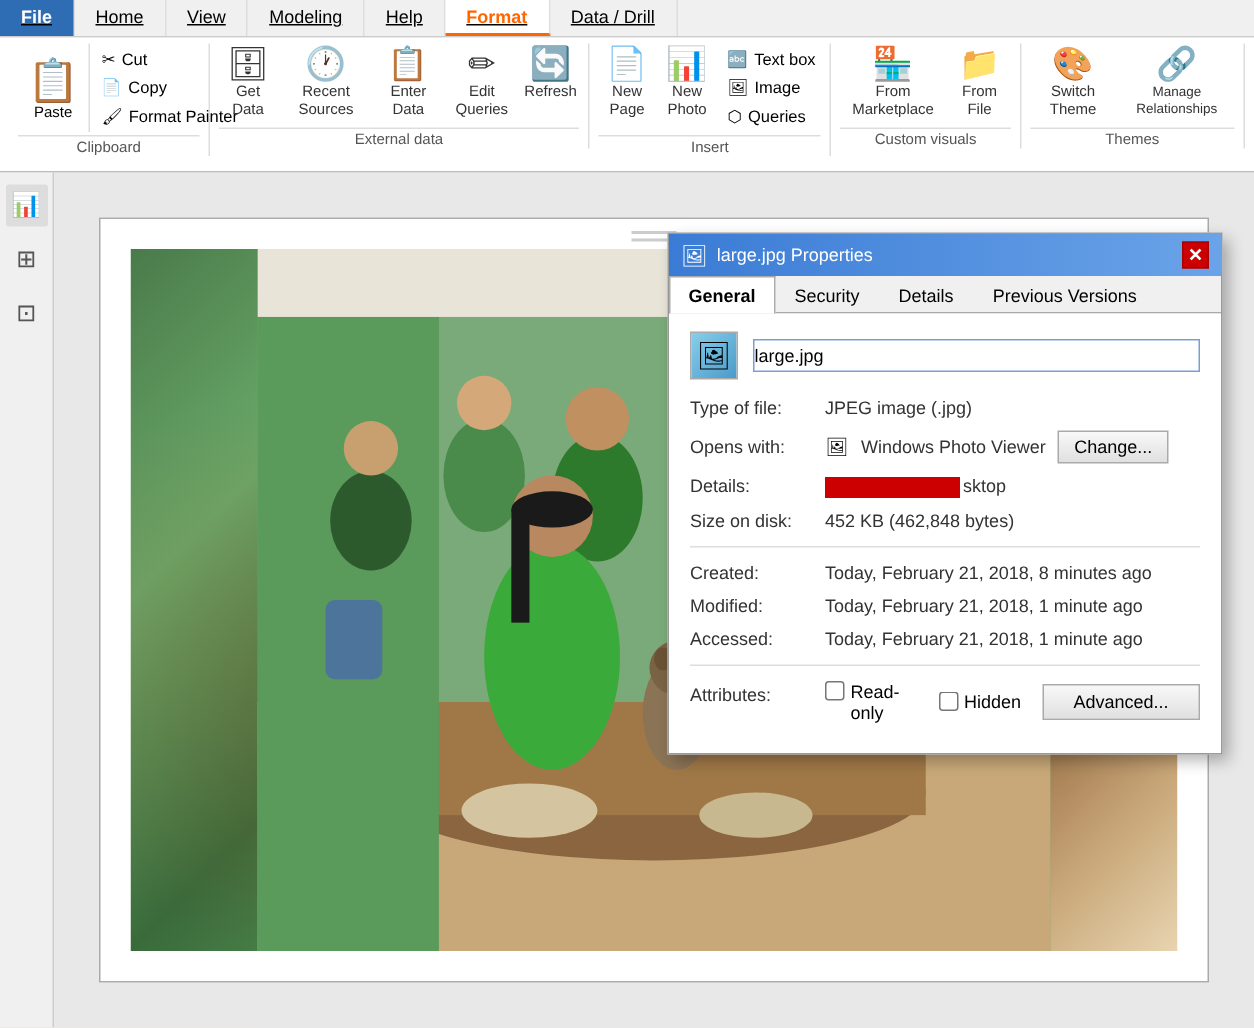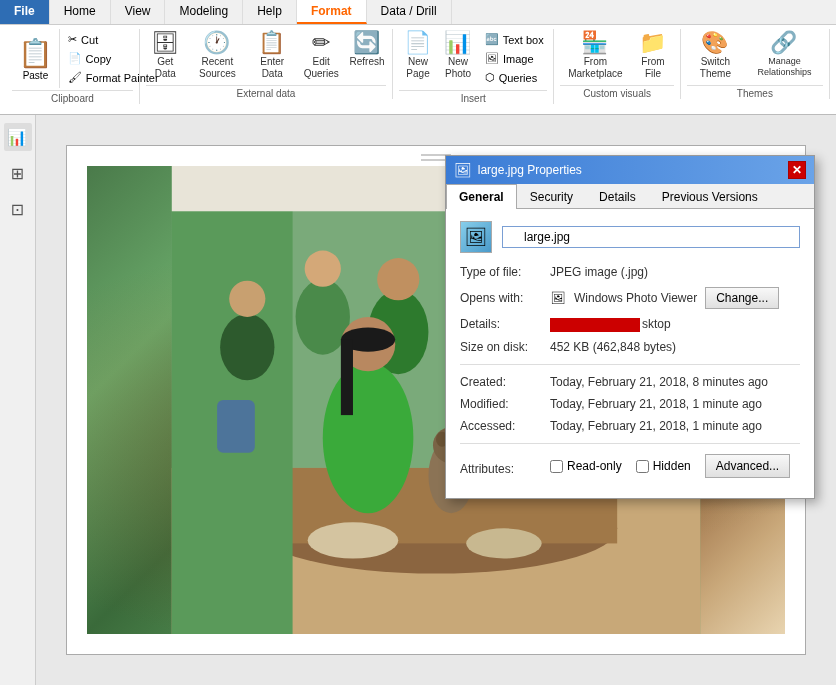--- a/index.html
+++ b/index.html
@@ -1,19 +1,19 @@
 <!DOCTYPE html>
 <html><head>
   <meta charset="utf-8">
   <style>
     * { box-sizing: border-box; margin: 0; padding: 0; }
     body { font-family: 'Segoe UI', Tahoma, sans-serif; font-size: 12px; background: #d4d0c8; width: 836px; height: 685px; overflow: hidden; }
 
     
-    .ribbon-tabs { display: flex; background: #f0f0f0; border-bottom: 1px solid #ccc; }
+    .ribbon-tabs { display: flex; background: #f0f0f0; border-bottom: 1px solid #ccc; text-decoration: underline; }
     .ribbon-tab { padding: 4px 14px; font-size: 12px; cursor: pointer; border-right: 1px solid #ddd; }
     .ribbon-tab.active { background: white; border-bottom: 2px solid #ff6600; font-weight: bold; color: #ff6600; }
     .ribbon-tab:first-child { background: #2e6db4; color: white; font-weight: bold; padding: 4px 14px; }
 
     
     .ribbon-bar { background: white; border-bottom: 1px solid #bbb; padding: 4px 6px; display: flex; align-items: flex-start; gap: 0; min-height: 90px; }
     .ribbon-group { display: flex; flex-direction: column; align-items: stretch; border-right: 1px solid #ddd; padding: 0 6px; min-width: 50px; }
     .ribbon-group-items { display: flex; flex-direction: row; align-items: flex-start; gap: 2px; flex: 1; }
     .ribbon-group-label { font-size: 10px; color: #555; text-align: center; margin-top: 2px; padding-top: 2px; border-top: 1px solid #ddd; }
     .ribbon-btn { display: flex; flex-direction: column; align-items: center; justify-content: flex-start; padding: 3px 5px; cursor: pointer; border-radius: 2px; min-width: 38px; font-size: 10px; color: #333; text-align: center; gap: 2px; }
@@ -53,40 +53,40 @@
 
     
     .dialog-tabs { display: flex; background: #f0f0f0; border-bottom: 1px solid #aaa; }
     .dialog-tab { padding: 5px 12px; font-size: 12px; cursor: pointer; border: 1px solid transparent; border-bottom: none; margin-bottom: -1px; }
     .dialog-tab.active { background: white; border-color: #aaa; border-bottom-color: white; font-weight: bold; }
 
     
     .dialog-content { background: white; padding: 12px 14px; }
     .file-name-row { display: flex; align-items: center; gap: 10px; margin-bottom: 12px; }
     .file-icon { width: 32px; height: 32px; background: linear-gradient(135deg, #87ceeb, #4a9aca); display: flex; align-items: center; justify-content: center; font-size: 18px; border: 1px solid #aaa; }
-    .file-name-input { flex: 1; padding: 3px 21px; border: 1px solid #7a9fd4; font-size: 12px; outline: none; }
+    .file-name-input { flex: 1; padding: 3px 0; border: 1px solid #7a9fd4; font-size: 12px; outline: none; }
 
     .prop-row { display: flex; align-items: baseline; margin-bottom: 8px; }
     .prop-label { width: 90px; font-size: 12px; color: #333; flex-shrink: 0; }
     .prop-value { font-size: 12px; color: #333; flex: 1; }
     .prop-row-inline { display: flex; align-items: center; gap: 8px; }
     .opens-with-icon { width: 16px; height: 16px; display: inline-flex; align-items: center; justify-content: center; font-size: 12px; }
     .change-btn { padding: 3px 10px; border: 1px solid #aaa; background: linear-gradient(to bottom, #f8f8f8, #e0e0e0); font-size: 12px; cursor: pointer; }
 
     .location-redacted { display: inline-block; background: #cc0000; color: transparent; width: 90px; height: 14px; vertical-align: middle; margin-right: 2px; }
 
     .divider { height: 1px; background: #ddd; margin: 10px 0; }
 
     .dialog-footer { background: #f0f0f0; padding: 8px 10px; border-top: 1px solid #ccc; display: flex; justify-content: flex-end; gap: 6px; align-items: center; }
     .footer-btn { padding: 4px 18px; border: 1px solid #aaa; background: linear-gradient(to bottom, #f8f8f8, #e0e0e0); font-size: 12px; cursor: pointer; min-width: 60px; text-align: center; }
     .footer-btn.disabled { color: #aaa; cursor: default; }
 
     .checkbox-row { display: flex; align-items: center; gap: 14px; }
-    .checkbox-item { display: flex; align-items: flex-end; gap: 4px; font-size: 12px; cursor: pointer; }
-    .advanced-btn { margin-left: auto; padding: 4px 10px; border: 1px solid #aaa; background: linear-gradient(to bottom, #f8f8f8, #e0e0e0); font-size: 12px; cursor: pointer; }
+    .checkbox-item { display: flex; align-items: flex-start; gap: 4px; font-size: 12px; cursor: pointer; }
+    .advanced-btn { margin-left: auto; padding: 4px 20px; border: 1px solid #aaa; background: linear-gradient(to bottom, #f8f8f8, #e0e0e0); font-size: 12px; cursor: pointer; }
   </style>
 </head>
 <body>
 
 <div class="ribbon-tabs">
   <div class="ribbon-tab" style="background:#2e6db4;color:white;">File</div>
   <div class="ribbon-tab">Home</div>
   <div class="ribbon-tab">View</div>
   <div class="ribbon-tab">Modeling</div>
   <div class="ribbon-tab">Help</div>

